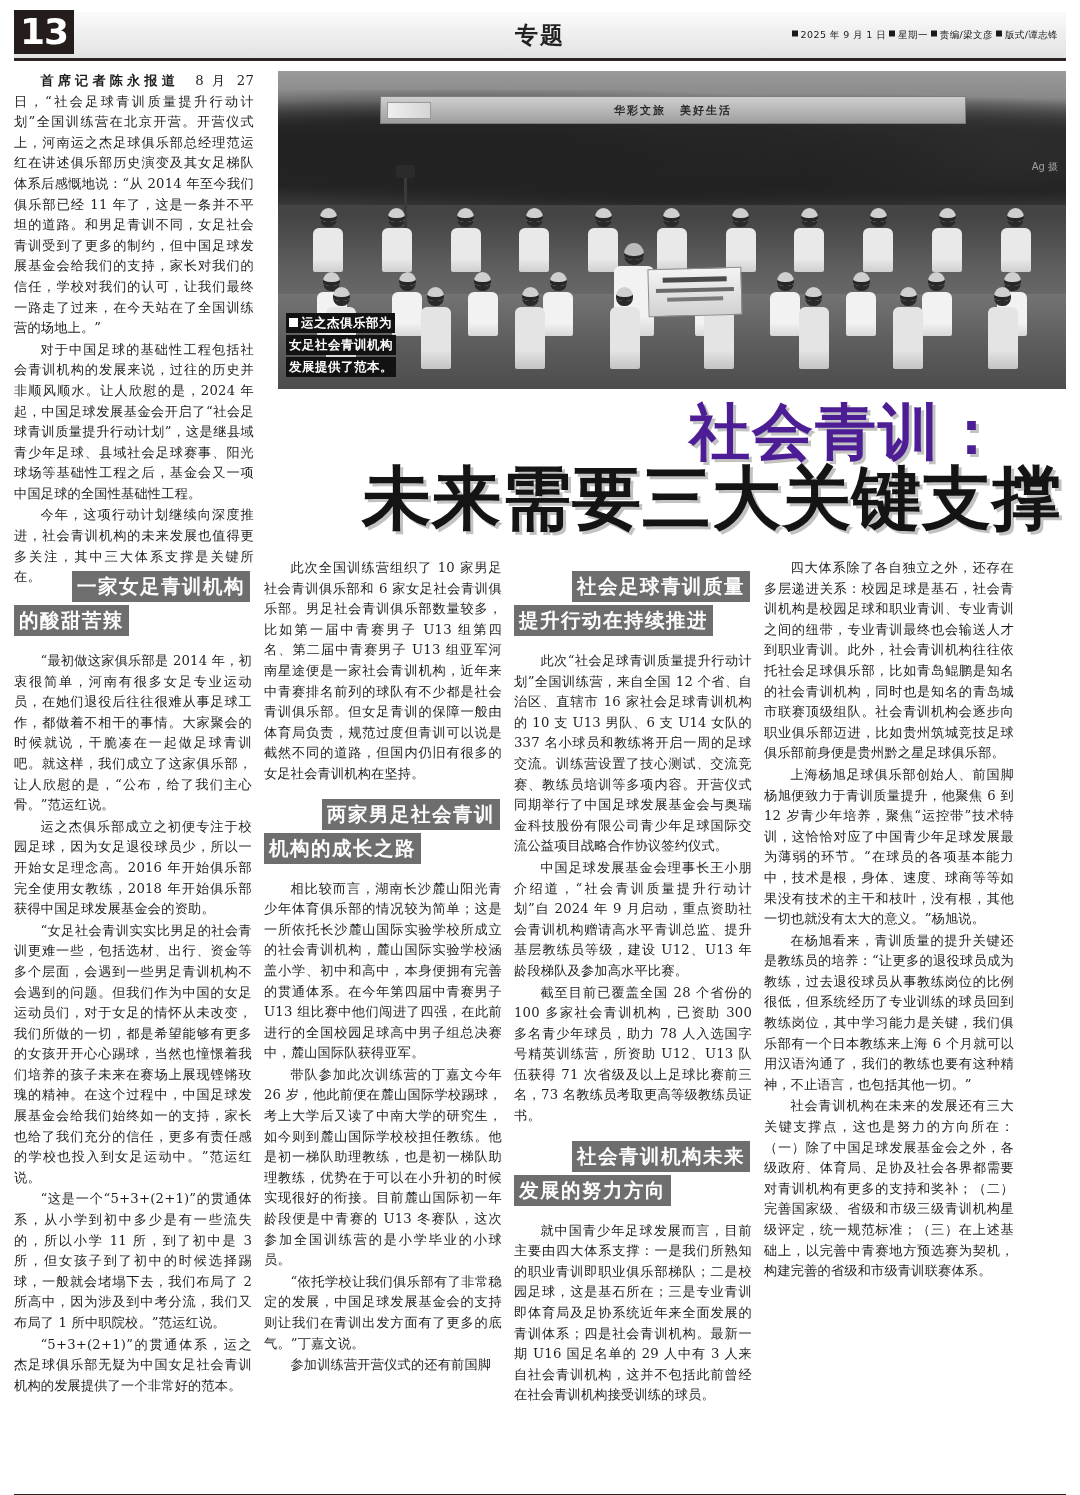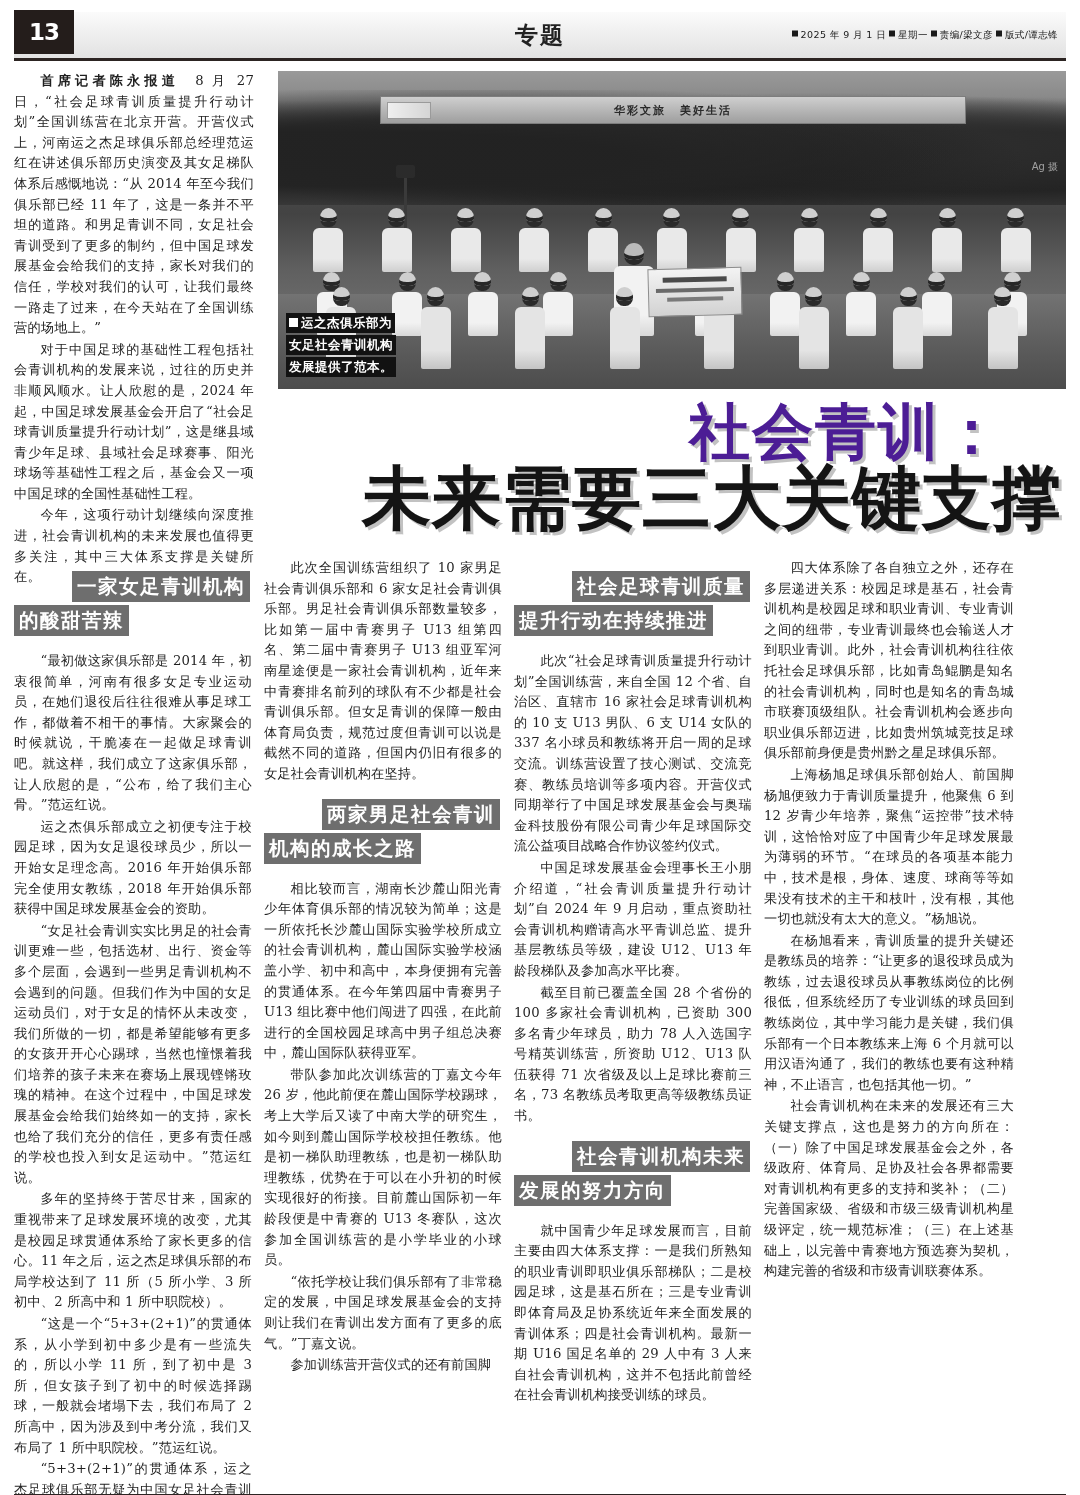--- a/index.html
+++ b/index.html
@@ -39,21 +39,21 @@
   .page-number {
     position: absolute;
     left: 0px;
     top: -2px;
     width: 60px;
     height: 44px;
     background: #241d1b;
     color: #ffffff;
     font-family: "DejaVu Sans", "Liberation Sans", sans-serif;
     font-weight: bold;
-    font-size: 23px;
+    font-size: 36px;
     line-height: 44px;
     text-align: center;
     letter-spacing: -1px;
   }
   .masthead-title {
     position: absolute;
     left: 0;
     right: 0;
     text-align: center;
     font-size: 23px;
@@ -533,21 +533,20 @@
   <div class="body-grid">
 
     <div class="col c1">
       <div class="sec-head">
         <span class="sh-row r1"><span class="sh-line">一家女足青训机构</span></span>
         <span class="sh-row r2"><span class="sh-line">的酸甜苦辣</span></span>
       </div>
       <p class="para">“最初做这家俱乐部是 2014 年，初衷很简单，河南有很多女足专业运动员，在她们退役后往往很难从事足球工作，都做着不相干的事情。大家聚会的时候就说，干脆凑在一起做足球青训吧。就这样，我们成立了这家俱乐部，让人欣慰的是，“公布，给了我们主心骨。”范运红说。</p>
       <p class="para">运之杰俱乐部成立之初便专注于校园足球，因为女足退役球员少，所以一开始女足理念高。2016 年开始俱乐部完全使用女教练，2018 年开始俱乐部获得中国足球发展基金会的资助。</p>
       <p class="para">“女足社会青训实实比男足的社会青训更难一些，包括选材、出行、资金等多个层面，会遇到一些男足青训机构不会遇到的问题。但我们作为中国的女足运动员们，对于女足的情怀从未改变，我们所做的一切，都是希望能够有更多的女孩开开心心踢球，当然也憧憬着我们培养的孩子未来在赛场上展现铿锵玫瑰的精神。在这个过程中，中国足球发展基金会给我们始终如一的支持，家长也给了我们充分的信任，更多有责任感的学校也投入到女足运动中。”范运红说。</p>
-      <p class="para">多年的坚持终于苦尽甘来，国家的重视带来了足球发展环境的改变，尤其是校园足球贯通体系给了家长更多的信心。11 年之后，运之杰足球俱乐部的布局学校达到了 11 所（5 所小学、3 所初中、2 所高中和 1 所中职院校）。</p>
       <p class="para">“这是一个“5+3+(2+1)”的贯通体系，从小学到初中多少是有一些流失的，所以小学 11 所，到了初中是 3 所，但女孩子到了初中的时候选择踢球，一般就会堵塌下去，我们布局了 2 所高中，因为涉及到中考分流，我们又布局了 1 所中职院校。”范运红说。</p>
       <p class="para">“5+3+(2+1)”的贯通体系，运之杰足球俱乐部无疑为中国女足社会青训机构的发展提供了一个非常好的范本。</p>
     </div>
 
     <div class="col c2">
       <p class="para cont"></p>
       <p class="para">此次全国训练营组织了 10 家男足社会青训俱乐部和 6 家女足社会青训俱乐部。男足社会青训俱乐部数量较多，比如第一届中青赛男子 U13 组第四名、第二届中青赛男子 U13 组亚军河南星途便是一家社会青训机构，近年来中青赛排名前列的球队有不少都是社会青训俱乐部。但女足青训的保障一般由体育局负责，规范过度但青训可以说是截然不同的道路，但国内仍旧有很多的女足社会青训机构在坚持。</p>
       <div class="sec-head">
         <span class="sh-row r1"><span class="sh-line">两家男足社会青训</span></span>
         <span class="sh-row r2"><span class="sh-line">机构的成长之路</span></span>

